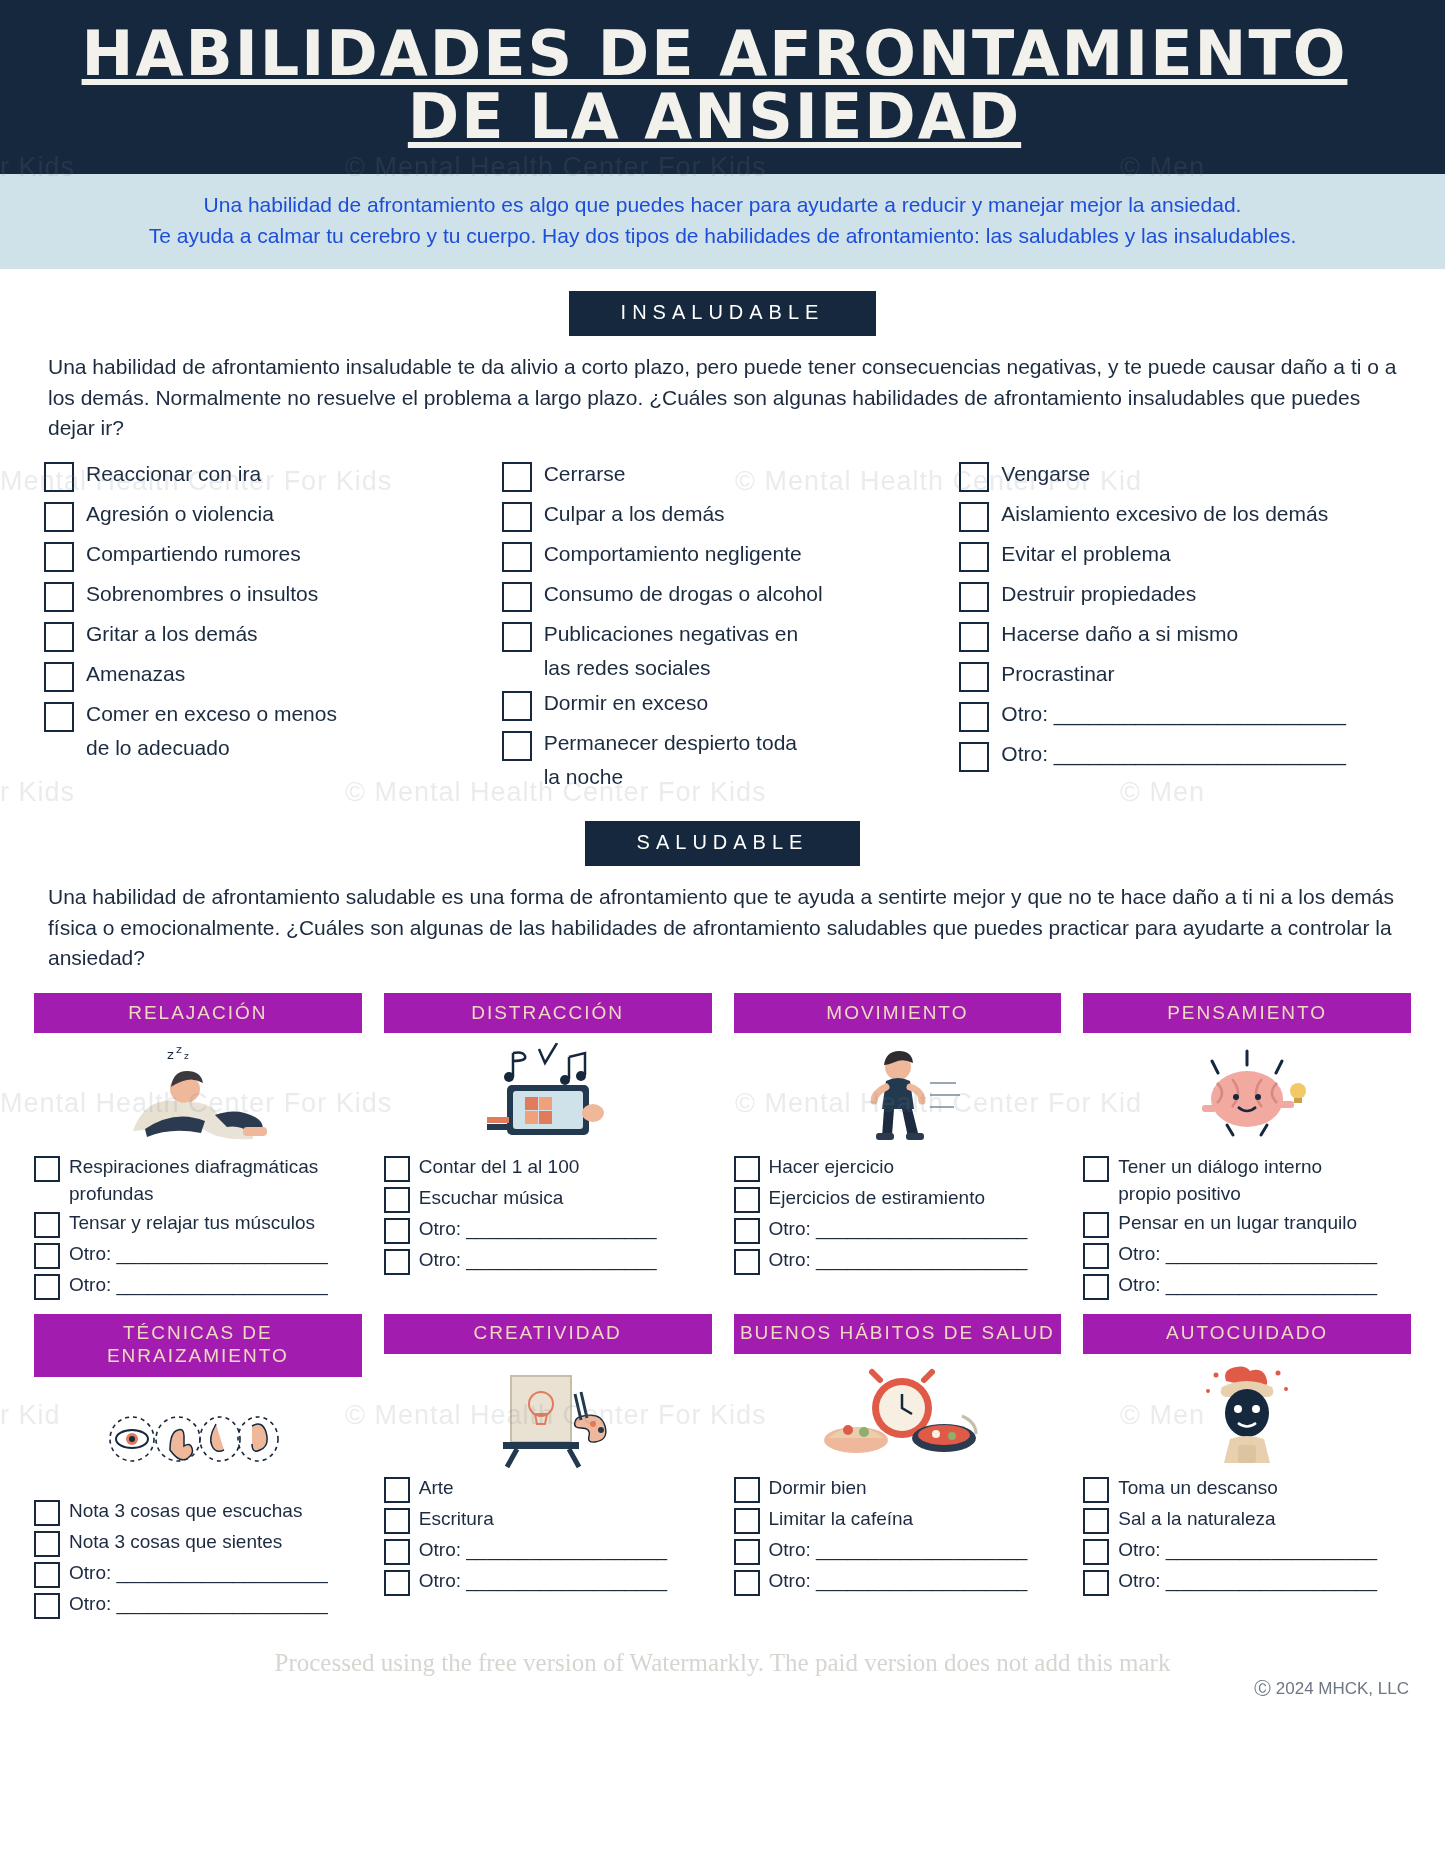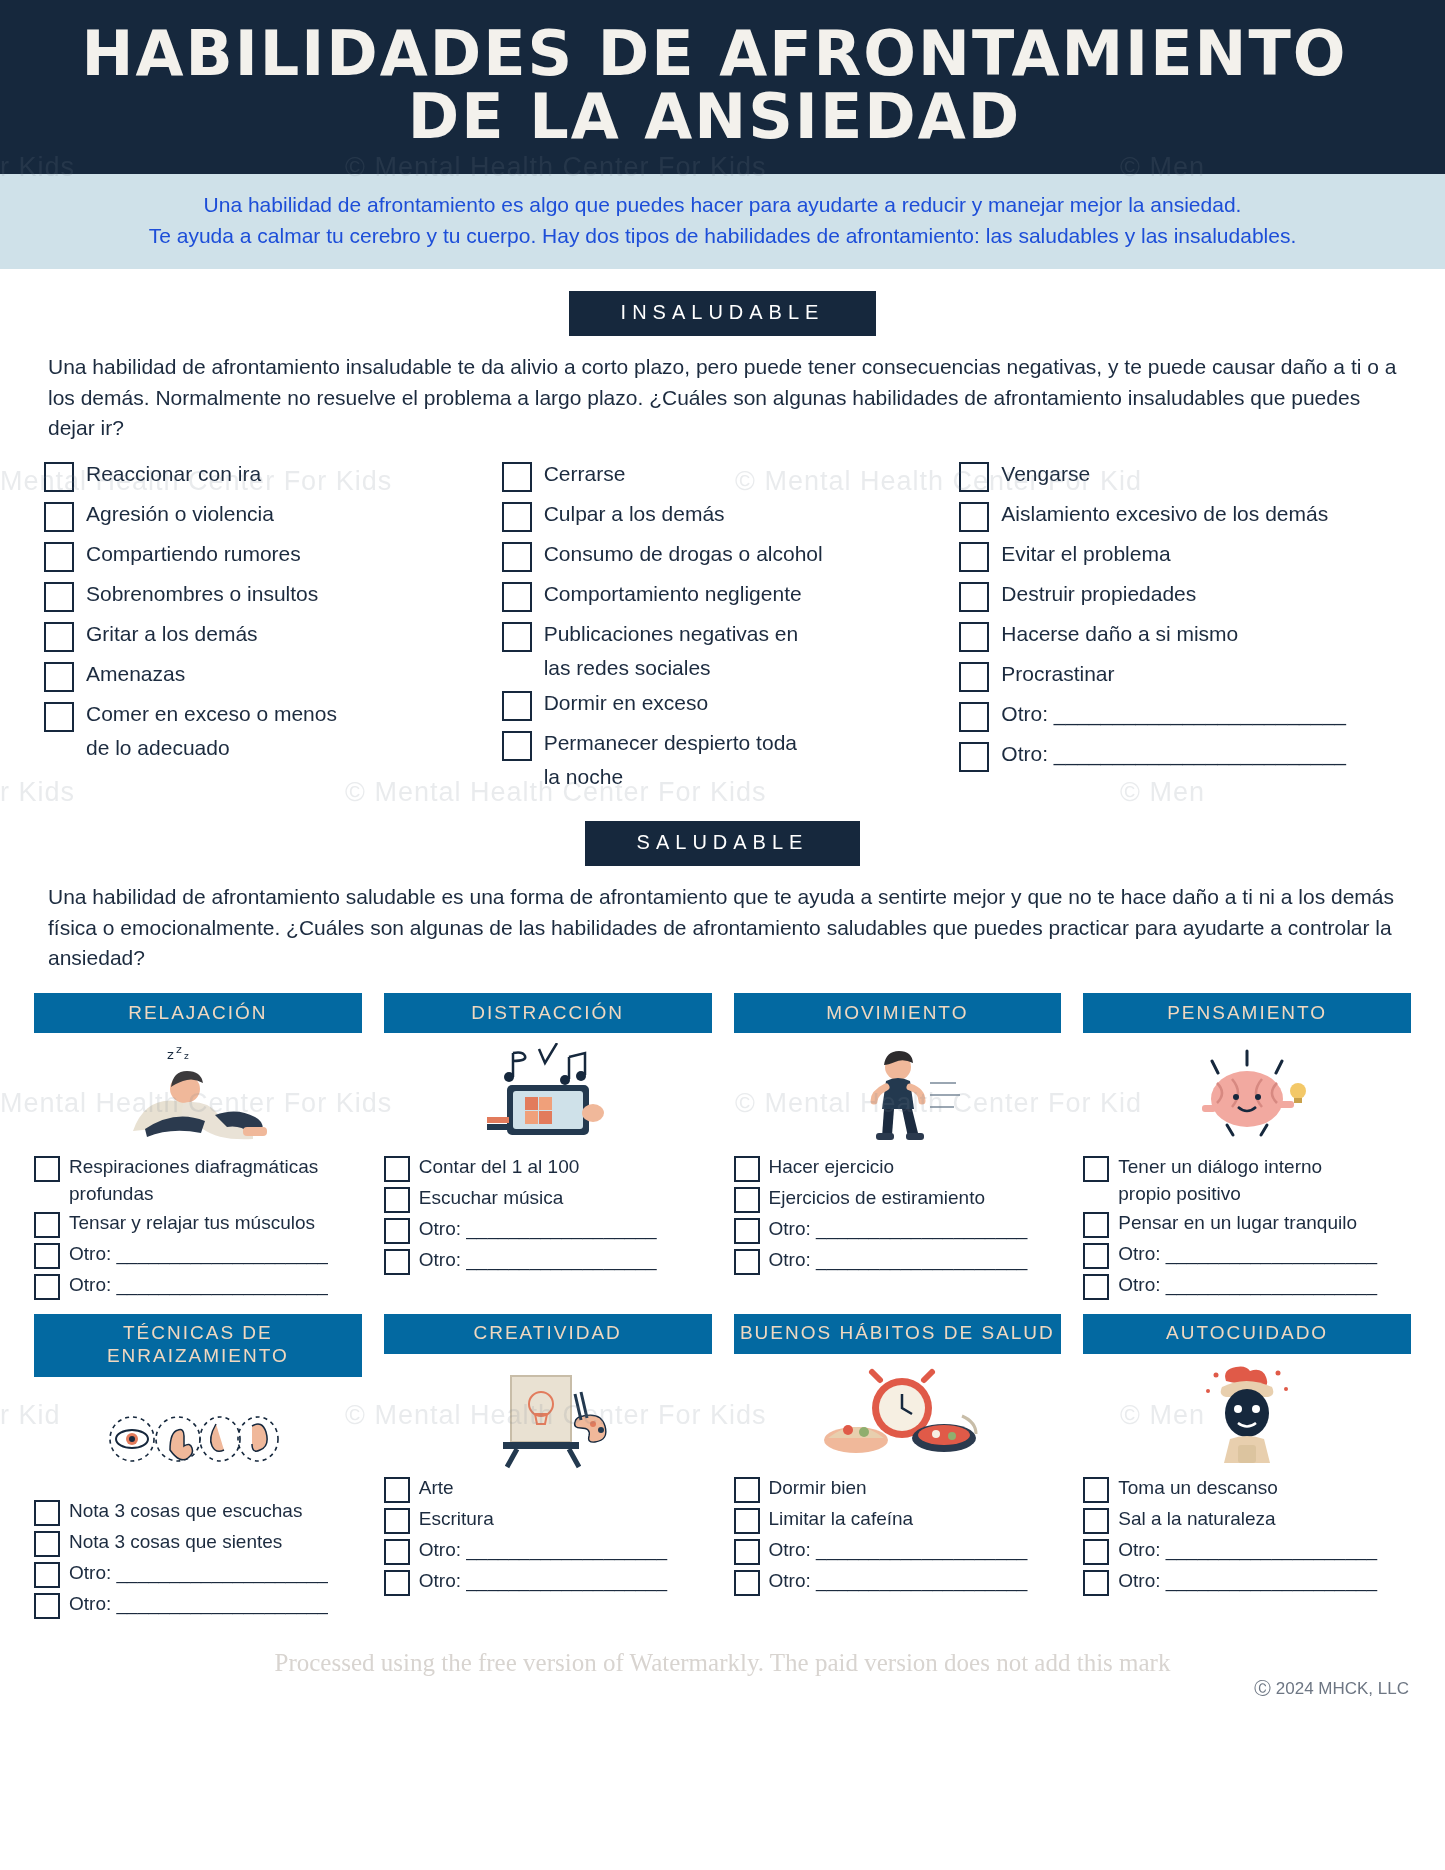--- a/index.html
+++ b/index.html
@@ -14,20 +14,21 @@
     overflow-x: hidden;
   }
   .page { position: relative; width: 1445px; min-height: 1870px; }
 
   
   .header {
     background: #16283d;
     color: #f3f1ec;
     text-align: center;
     padding: 22px 20px 26px 4px;
+    text-decoration: underline;
   }
   .header h1 {
     margin: 0;
     font-family: "DejaVu Sans", sans-serif;
     font-weight: 700;
     font-size: 62px;
     line-height: 1.02;
     letter-spacing: 2px;
     text-transform: uppercase;
   }
@@ -83,21 +84,21 @@
 
   
   .grid {
     display: grid;
     grid-template-columns: repeat(4, 1fr);
     gap: 10px 22px;
     padding: 16px 34px 0 34px;
   }
   .card { display:flex; flex-direction:column; }
   .card-title {
-    background:#0369a1;
+    background:#a21caf;
     color:#f0d8c0;
     text-align:center;
     font-size: 19px;
     letter-spacing: 2px;
     padding: 8px 6px 9px 6px;
     line-height:1.2;
     min-height: 40px;
     display:flex; align-items:center; justify-content:center;
   }
   .card-art {
@@ -204,25 +205,25 @@
         <div class="chk-row">
           <div class="box"></div>
           <div class="chk-label">Cerrarse</div>
         </div>
         <div class="chk-row">
           <div class="box"></div>
           <div class="chk-label">Culpar a los demás</div>
         </div>
         <div class="chk-row">
           <div class="box"></div>
+          <div class="chk-label">Comportamiento negligente</div>
+        </div>
+        <div class="chk-row">
+          <div class="box"></div>
           <div class="chk-label">Consumo de drogas o alcohol</div>
-        </div>
-        <div class="chk-row">
-          <div class="box"></div>
-          <div class="chk-label">Comportamiento negligente</div>
         </div>
         <div class="chk-row">
           <div class="box"></div>
           <div class="chk-label">Publicaciones negativas en</div>
         </div>
         <div class="chk-cont">las redes sociales</div>
         <div class="chk-row">
           <div class="box"></div>
           <div class="chk-label">Dormir en exceso</div>
         </div>

